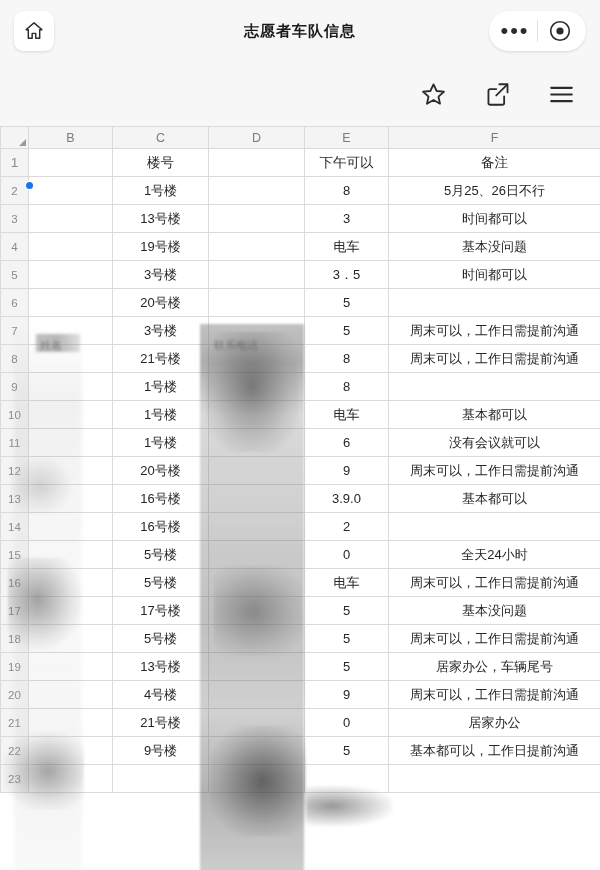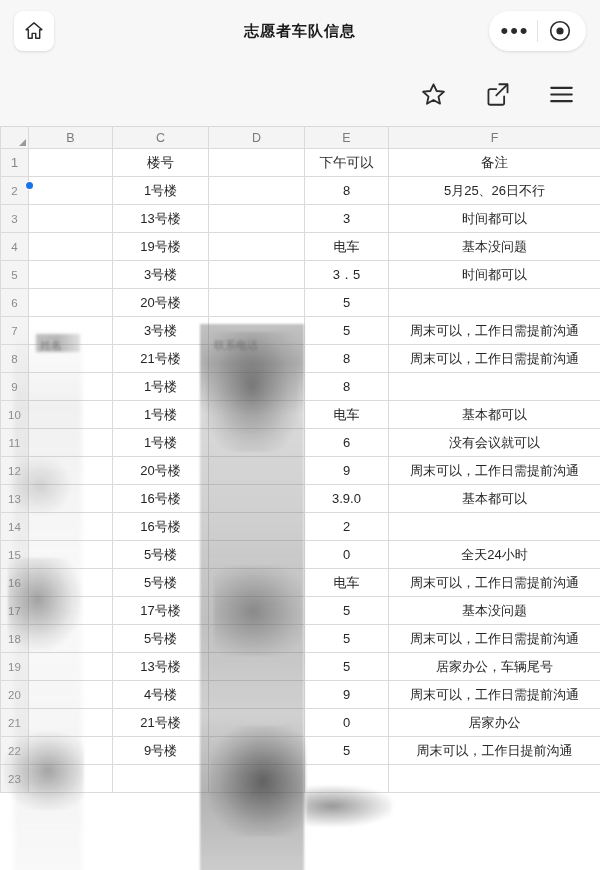--- a/index.html
+++ b/index.html
@@ -482,21 +482,21 @@
           <td></td>
           <td>0</td>
           <td>居家办公</td>
         </tr>
         <tr>
           <td class="rowhdr">22</td>
           <td></td>
           <td>9号楼</td>
           <td></td>
           <td>5</td>
-          <td>周末可以，工作日提前沟通</td>
+          <td>基本都可以，工作日提前沟通</td>
         </tr>
         <tr>
           <td class="rowhdr">23</td>
           <td></td>
           <td></td>
           <td></td>
           <td></td>
           <td></td>
         </tr>
       </tbody>

